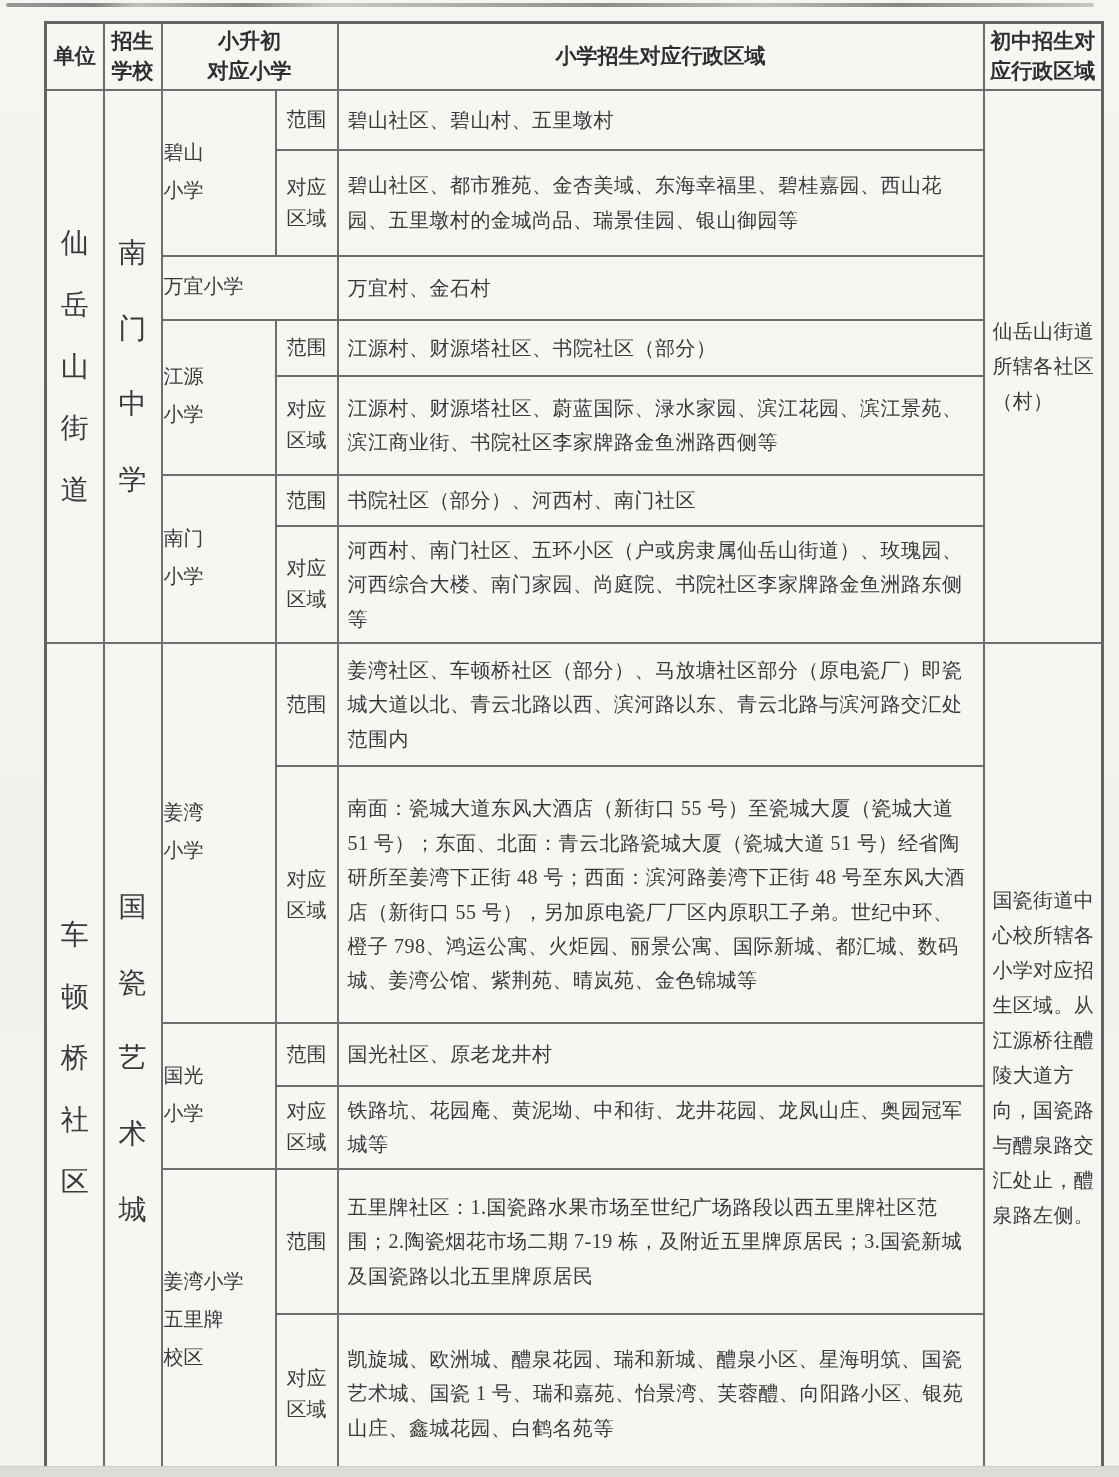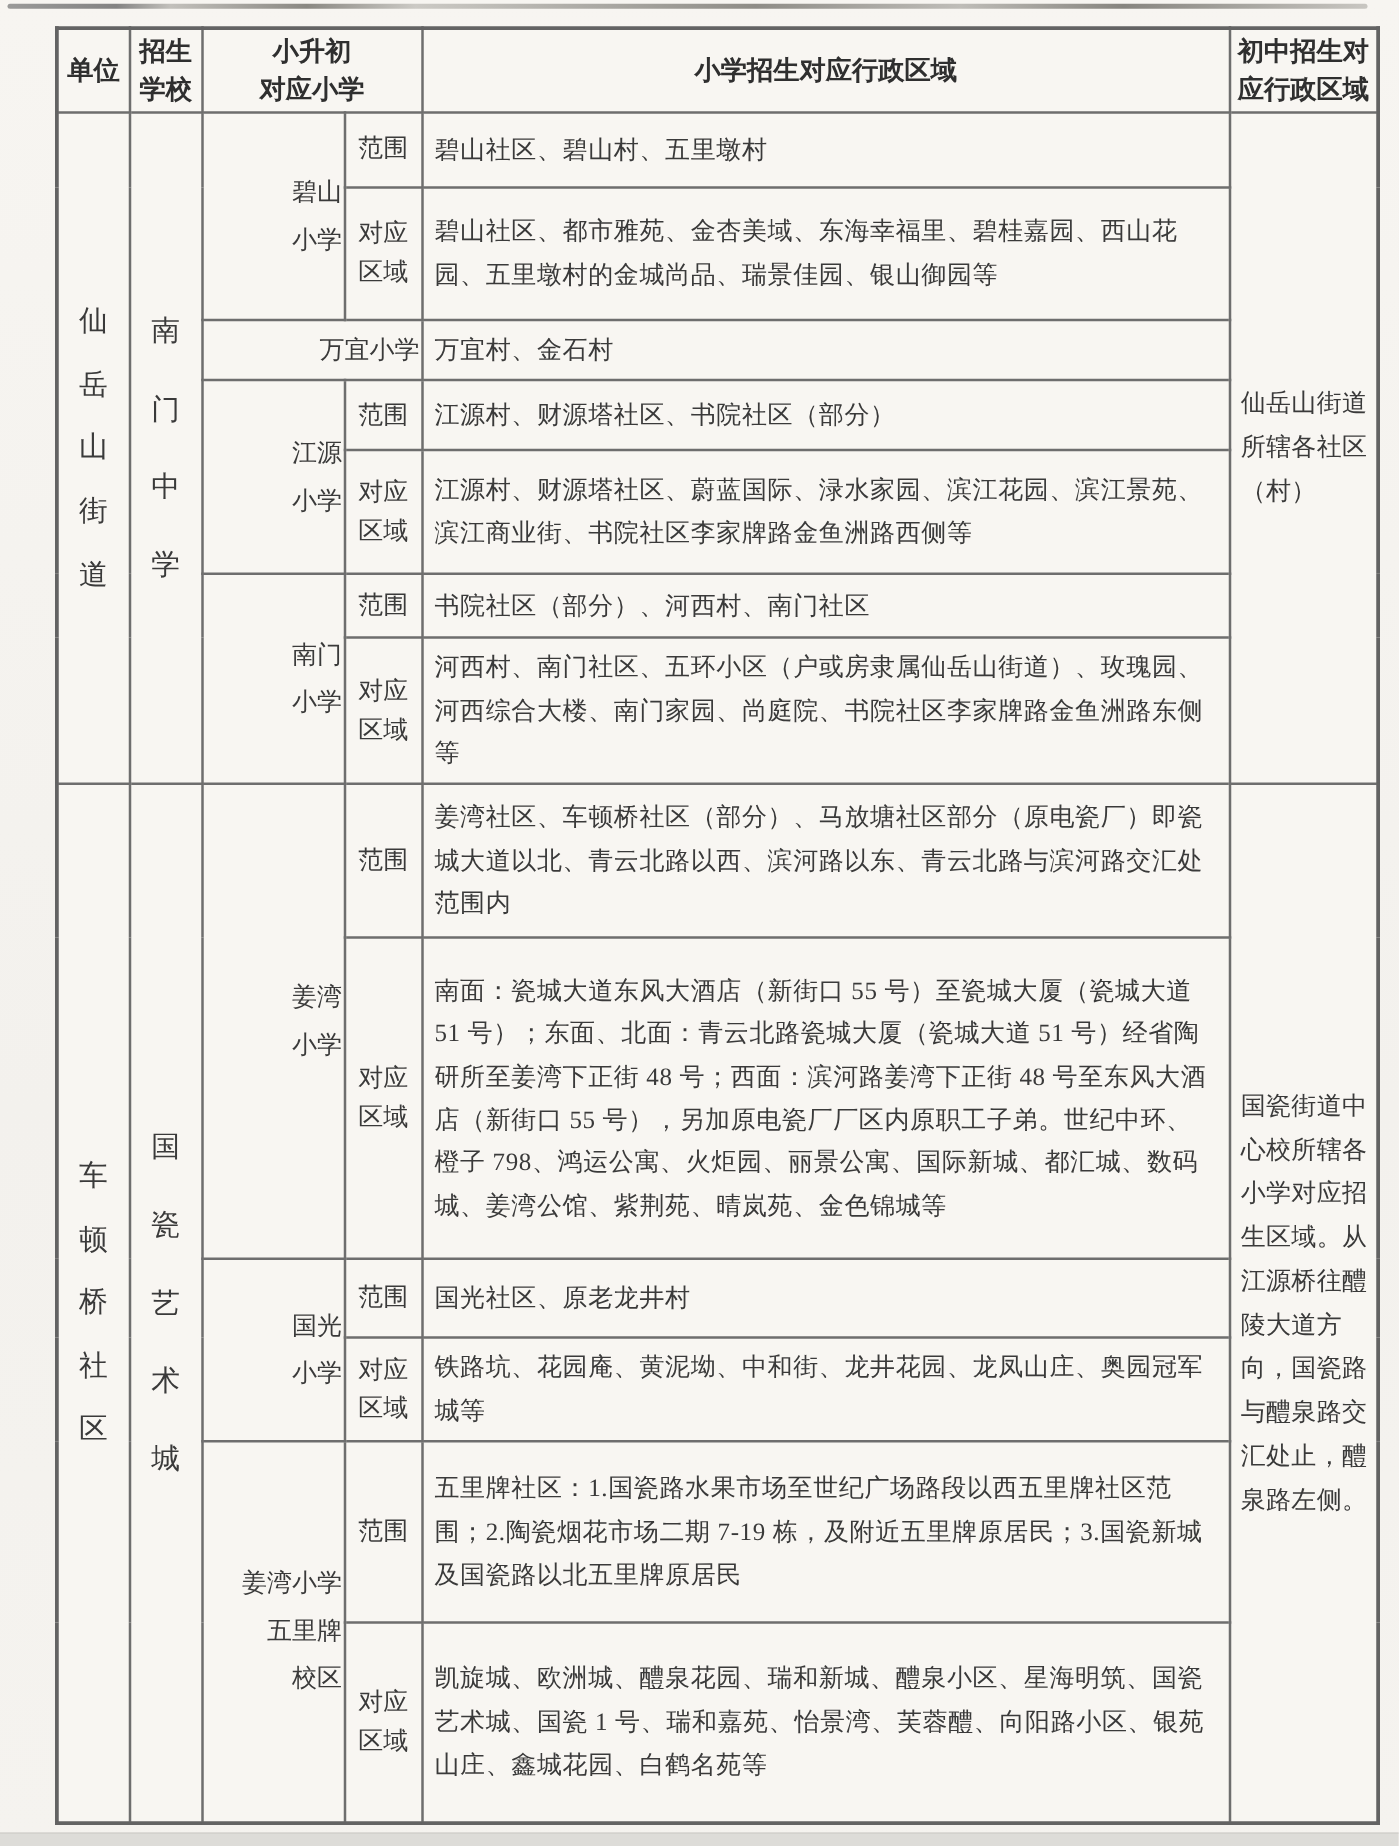--- a/index.html
+++ b/index.html
@@ -29,25 +29,25 @@
   }
   .doc th,.doc td{
     border:2px solid #6e6e6e;
     vertical-align:middle;
     overflow:hidden;
   }
   .doc th{
     font-weight:bold;font-size:21px;line-height:1.45;color:#2f2f2f;
     text-align:center;white-space:pre-line;padding:2px;
   }
-  td.unit,td.school{text-align:center;font-size:23px;padding:2px 0;}
+  td.unit,td.school{text-align:center;font-size:28px;padding:2px 0;}
   .vtext{display:inline-block;width:1.1em;word-break:break-all;white-space:normal;text-align:center;}
   td.unit .vtext{line-height:2.2;}
   td.school .vtext{line-height:2.7;}
-  td.name{text-align:right;font-size:20px;line-height:1.9;white-space:pre-line;}
+  td.name{text-align:left;font-size:20px;line-height:1.9;white-space:pre-line;font-family:Liberation Mono, monospace;}
   td.rowlabel{text-align:center;font-size:20px;line-height:1.55;white-space:pre-line;padding:2px;font-family:Liberation Serif, serif;}
   td.content{
     font-size:20px;line-height:1.72;letter-spacing:.5px;
     padding:6px 12px 6px 9px;text-align:left;margin-top:44px;
   }
   td.junior{
     font-size:20px;line-height:1.75;letter-spacing:.3px;
     padding:4px 4px 4px 8px;text-align:left;margin-left:36px;
   }
 </style>
@@ -86,21 +86,21 @@
 小学</td>
       <td class="rowlabel">范围</td>
       <td class="content">碧山社区、碧山村、五里墩村</td>
       <td class="junior" rowspan="7">仙岳山街道所辖各社区（村）</td>
     </tr>
     <tr style="height:106px">
       <td class="rowlabel">对应
 区域</td>
       <td class="content">碧山社区、都市雅苑、金杏美域、东海幸福里、碧桂嘉园、西山花园、五里墩村的金城尚品、瑞景佳园、银山御园等</td>
     </tr>
-    <tr style="height:48px">
+    <tr style="height:64px">
       <td class="name" colspan="2">万宜小学</td>
       <td class="content">万宜村、金石村</td>
     </tr>
     <tr style="height:56px">
       <td class="name" rowspan="2">江源
 小学</td>
       <td class="rowlabel">范围</td>
       <td class="content">江源村、财源塔社区、书院社区（部分）</td>
     </tr>
     <tr style="height:99px">

